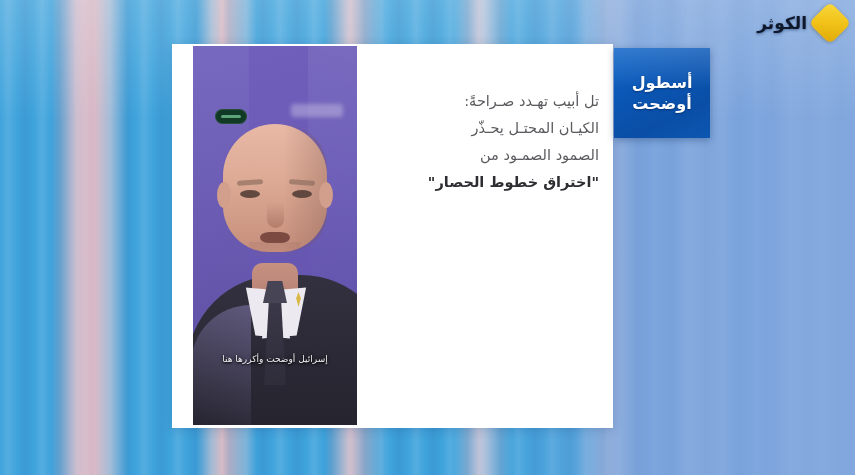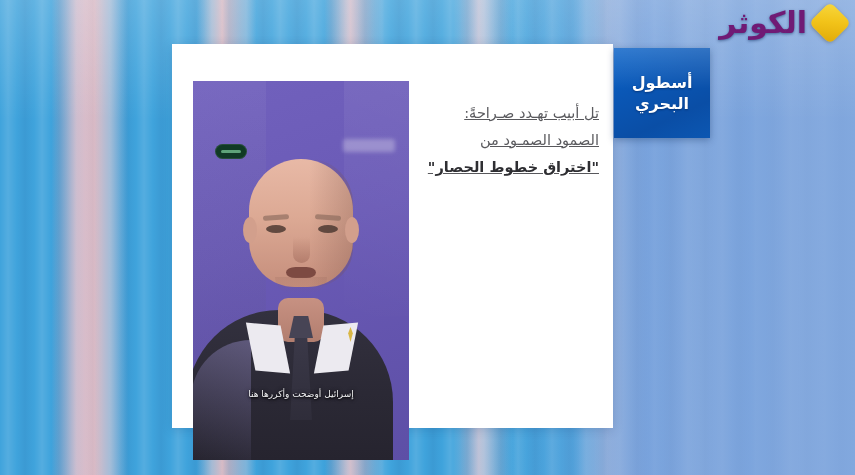--- a/index.html
+++ b/index.html
@@ -83,25 +83,24 @@
     height: 384px;
     background: #ffffff;
     box-shadow: 0 2px 10px rgba(20,50,100,0.18);
   }
 
   
   .video {
     position: absolute;
     left: 21px;
     top: 2px;
-    width: 216px;
+    width: 164px;
     height: 379px;
     overflow: hidden;
     background: #6b5bb5;
-    margin-top: 35px;
   }
   .v-backdrop {
     position: absolute;
     inset: 0;
     background:
       linear-gradient(160deg, #7161bd 0%, #6a5ab6 42%, #5d4fa6 100%);
   }
   .v-panel-l {
     position: absolute;
     left: 0; top: 0; bottom: 0; width: 34%;
@@ -278,26 +277,25 @@
     line-height: 12px;
     letter-spacing: 0.2px;
     text-shadow: 0 1px 2px rgba(0,0,0,0.85), 0 0 4px rgba(0,0,0,0.7);
     white-space: nowrap;
   }
 
   
   .textblock {
     position: absolute;
     right: 14px;
-    top: 56px;
+    top: 44px;
     width: 196px;
     direction: rtl;
     text-align: right;
     color: #58585c;
-    text-decoration: underline;
   }
   .tline {
     font-size: 14.5px;
     line-height: 27px;
     color: #5a5a5e;
     white-space: nowrap;
   }
   .tline.bold {
     font-weight: bold;
     color: #2e2e32;
@@ -340,22 +338,22 @@
   .logo {
     position: absolute;
     right: 10px;
     top: 8px;
     display: flex;
     align-items: center;
     gap: 8px;
   }
   .logo-word {
     direction: rtl;
-    color: #701a75;
-    font-size: 30px;
+    color: #0f172a;
+    font-size: 17px;
     font-weight: bold;
     letter-spacing: 0.5px;
     text-shadow: 0 1px 3px rgba(10,40,90,0.55);
     line-height: 30px;
   }
   .logo-diamond {
     width: 30px;
     height: 30px;
     background: linear-gradient(140deg, #f7d83f 0%, #f2c319 48%, #e0a908 100%);
     border-radius: 6px;
@@ -405,30 +403,31 @@
         <div class="p-chin"></div>
       </div>
 
       <div class="subtitle-band">
         <span class="subtitle-text">إسرائيل أوضحت وأكررها هنا</span>
       </div>
     </div>
 
     <div class="textblock">
       <div class="tline">تل أبيب تهـدد صـراحةً:</div>
+      <div class="tline">الكيـان المحتـل يحـذّر</div>
       <div class="tline">الصمود الصمـود من</div>
       <div class="tline bold">"اختراق خطوط الحصار"</div>
     </div>
 
   </div>
 
   <div class="badge">
     <div class="badge-sheen"></div>
     <div class="badge-line">أسطول</div>
-    <div class="badge-line">البحري</div>
+    <div class="badge-line">أوضحت</div>
   </div>
 
   <div class="logo">
     <span class="logo-word">الكوثر</span>
     <span class="logo-diamond"></span>
   </div>
 
 </div>
 
 </body></html>

